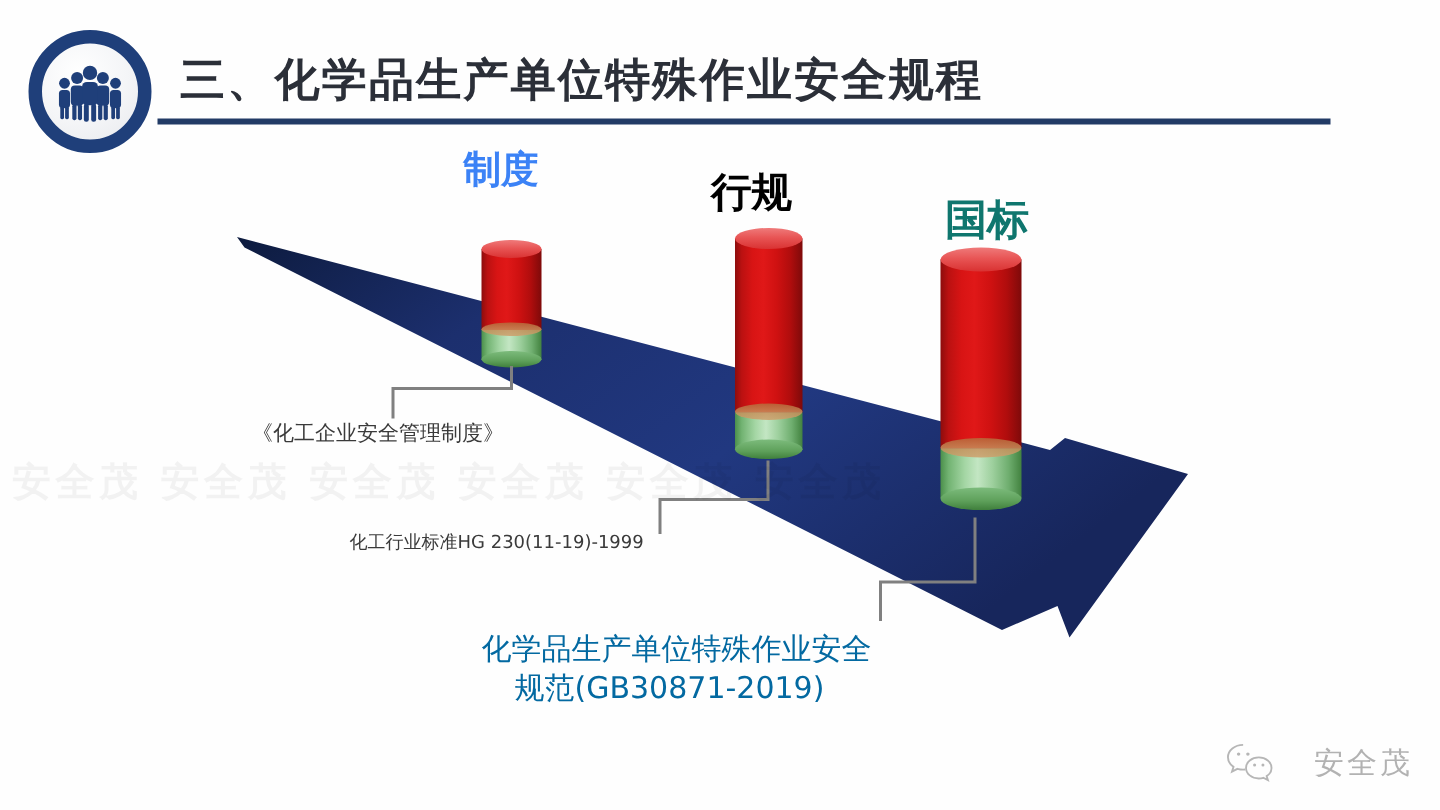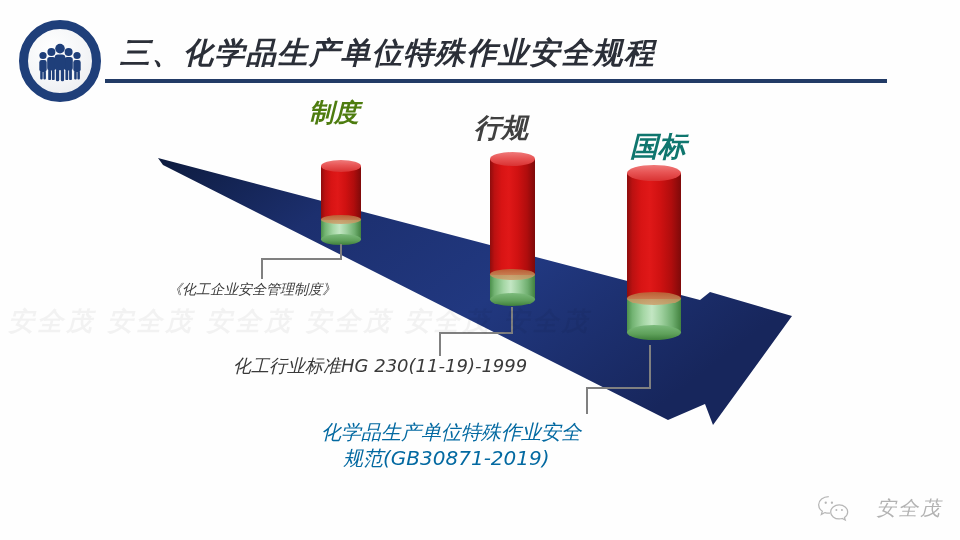--- a/index.html
+++ b/index.html
@@ -2,21 +2,21 @@
 <html><head>
 <meta charset="utf-8">
 <style>
   html,body{margin:0;padding:0;}
   body{
     width:960px;height:540px;overflow:hidden;position:relative;
     background:#ffffff;
     font-family:"Liberation Sans","DejaVu Sans",sans-serif;
     -webkit-font-smoothing:antialiased;
   }
-  .slide{position:absolute;inset:0;background:#fefefe;overflow:hidden;font-style:italic;}
+  .slide{position:absolute;inset:0;background:#fefefe;overflow:hidden;}
 
   
   .logo{
     position:absolute;left:19px;top:20px;width:82px;height:82px;
     border-radius:50%;
     background:
       radial-gradient(circle at 38% 32%, #ffffff 0%, #f4f5f7 55%, #e7e9ed 100%);
     border:9px solid #1f3f7a;
     box-sizing:border-box;
   }
@@ -151,30 +151,30 @@
     <polygon points="158,158 700,300 710,292 792,316 713,425 705,404 668,420 163,165" fill="url(#arrGrad)"></polygon>
   </svg>
 
   <div class="cyl" style="left:321px;top:160px;width:40px;height:84px;">
     <div class="seg body-red" style="top:6px;height:54px;"></div>
     <div class="seg body-green" style="top:60px;height:20px;"></div>
     <div class="cap-top" style="top:0px;height:12px;"></div>
     <div class="seam" style="top:55px;height:9px;"></div>
     <div class="base-bot" style="top:74px;height:11px;"></div>
   </div>
-  <div class="cap-label" style="left:309px;top:96px;font-size:25px;color:#4d7c0f;">制度</div>
+  <div class="cap-label" style="left:309px;top:96px;font-size:25px;color:#3b82f6;">制度</div>
 
   <div class="cyl" style="left:490px;top:152px;width:45px;height:155px;">
     <div class="seg body-red" style="top:7px;height:116px;"></div>
     <div class="seg body-green" style="top:123px;height:25px;"></div>
     <div class="cap-top" style="top:0px;height:14px;"></div>
     <div class="seam" style="top:117px;height:11px;"></div>
     <div class="base-bot" style="top:141px;height:13px;"></div>
   </div>
-  <div class="cap-label" style="left:474px;top:110px;font-size:27px;color:#404040;">行规</div>
+  <div class="cap-label" style="left:474px;top:110px;font-size:27px;color:#000000;">行规</div>
 
   <div class="cyl" style="left:627px;top:165px;width:54px;height:180px;">
     <div class="seg body-red" style="top:8px;height:126px;"></div>
     <div class="seg body-green" style="top:134px;height:33px;"></div>
     <div class="cap-top" style="top:0px;height:16px;"></div>
     <div class="seam" style="top:127px;height:13px;"></div>
     <div class="base-bot" style="top:160px;height:15px;"></div>
   </div>
   <div class="cap-label" style="left:630px;top:128px;font-size:28px;color:#0f766e;">国标</div>
 
@@ -183,21 +183,21 @@
       <polyline points="341,244 341,259 262,259 262,279"></polyline>
       <polyline points="512,307 512,333 440,333 440,356"></polyline>
       <polyline points="650,345 650,388 587,388 587,414"></polyline>
     </g>
   </svg>
 
   <div class="anno" style="left:144px;top:280px;font-size:14px;color:#3a3a3a;margin-left:24px;">
     <span class="ln">《化工企业安全管理制度》</span>
   </div>
 
-  <div class="anno" style="left:233px;top:354px;font-size:18px;color:#3a3a3a;">
+  <div class="anno" style="left:233px;top:354px;font-size:12px;color:#3a3a3a;">
     <span class="ln">化工行业标准HG 230(11-19)-1999</span>
   </div>
 
   <div class="anno" style="left:321px;top:419px;font-size:20px;color:#0369a1;">
     <span class="ln">化学品生产单位特殊作业安全</span>
     <span class="ln" style="padding-left:22px;">规范(GB30871-2019)</span>
   </div>
 
   <div class="wm-band">
     <div class="wmtxt" style="left:8px;">安全茂  安全茂  安全茂  安全茂  安全茂  安全茂</div>

